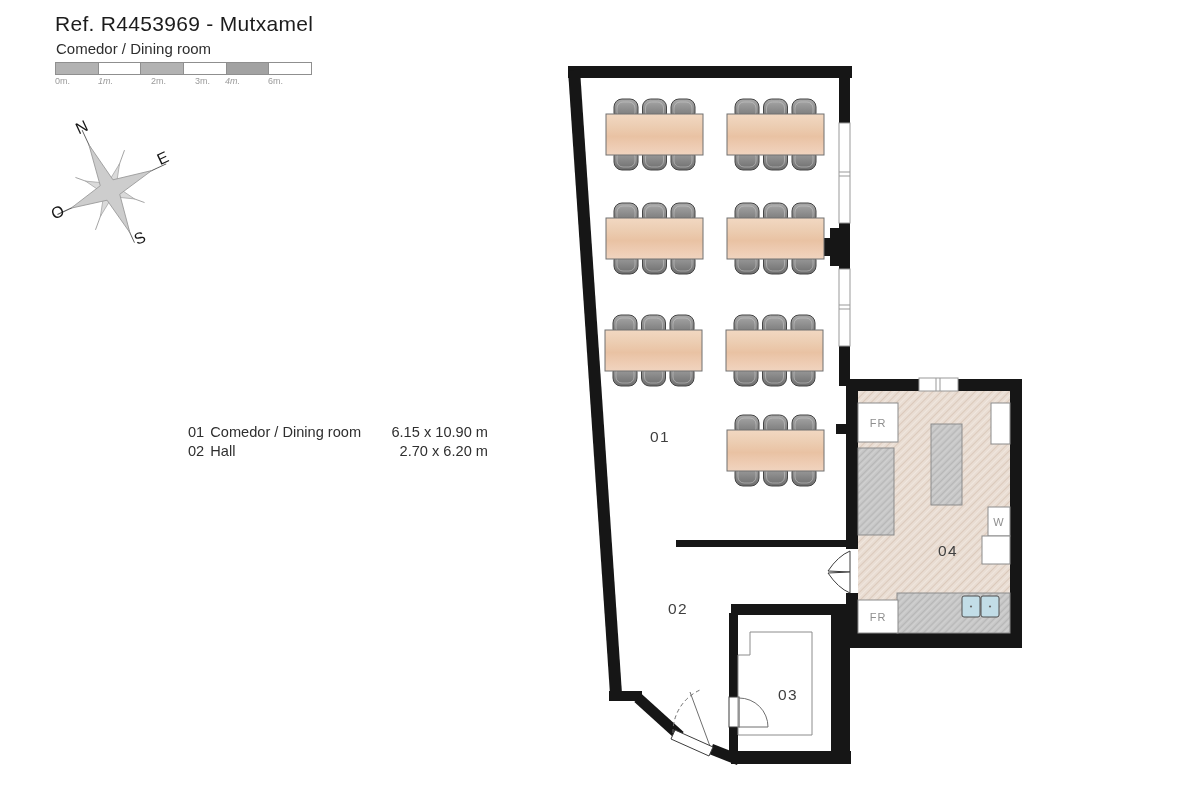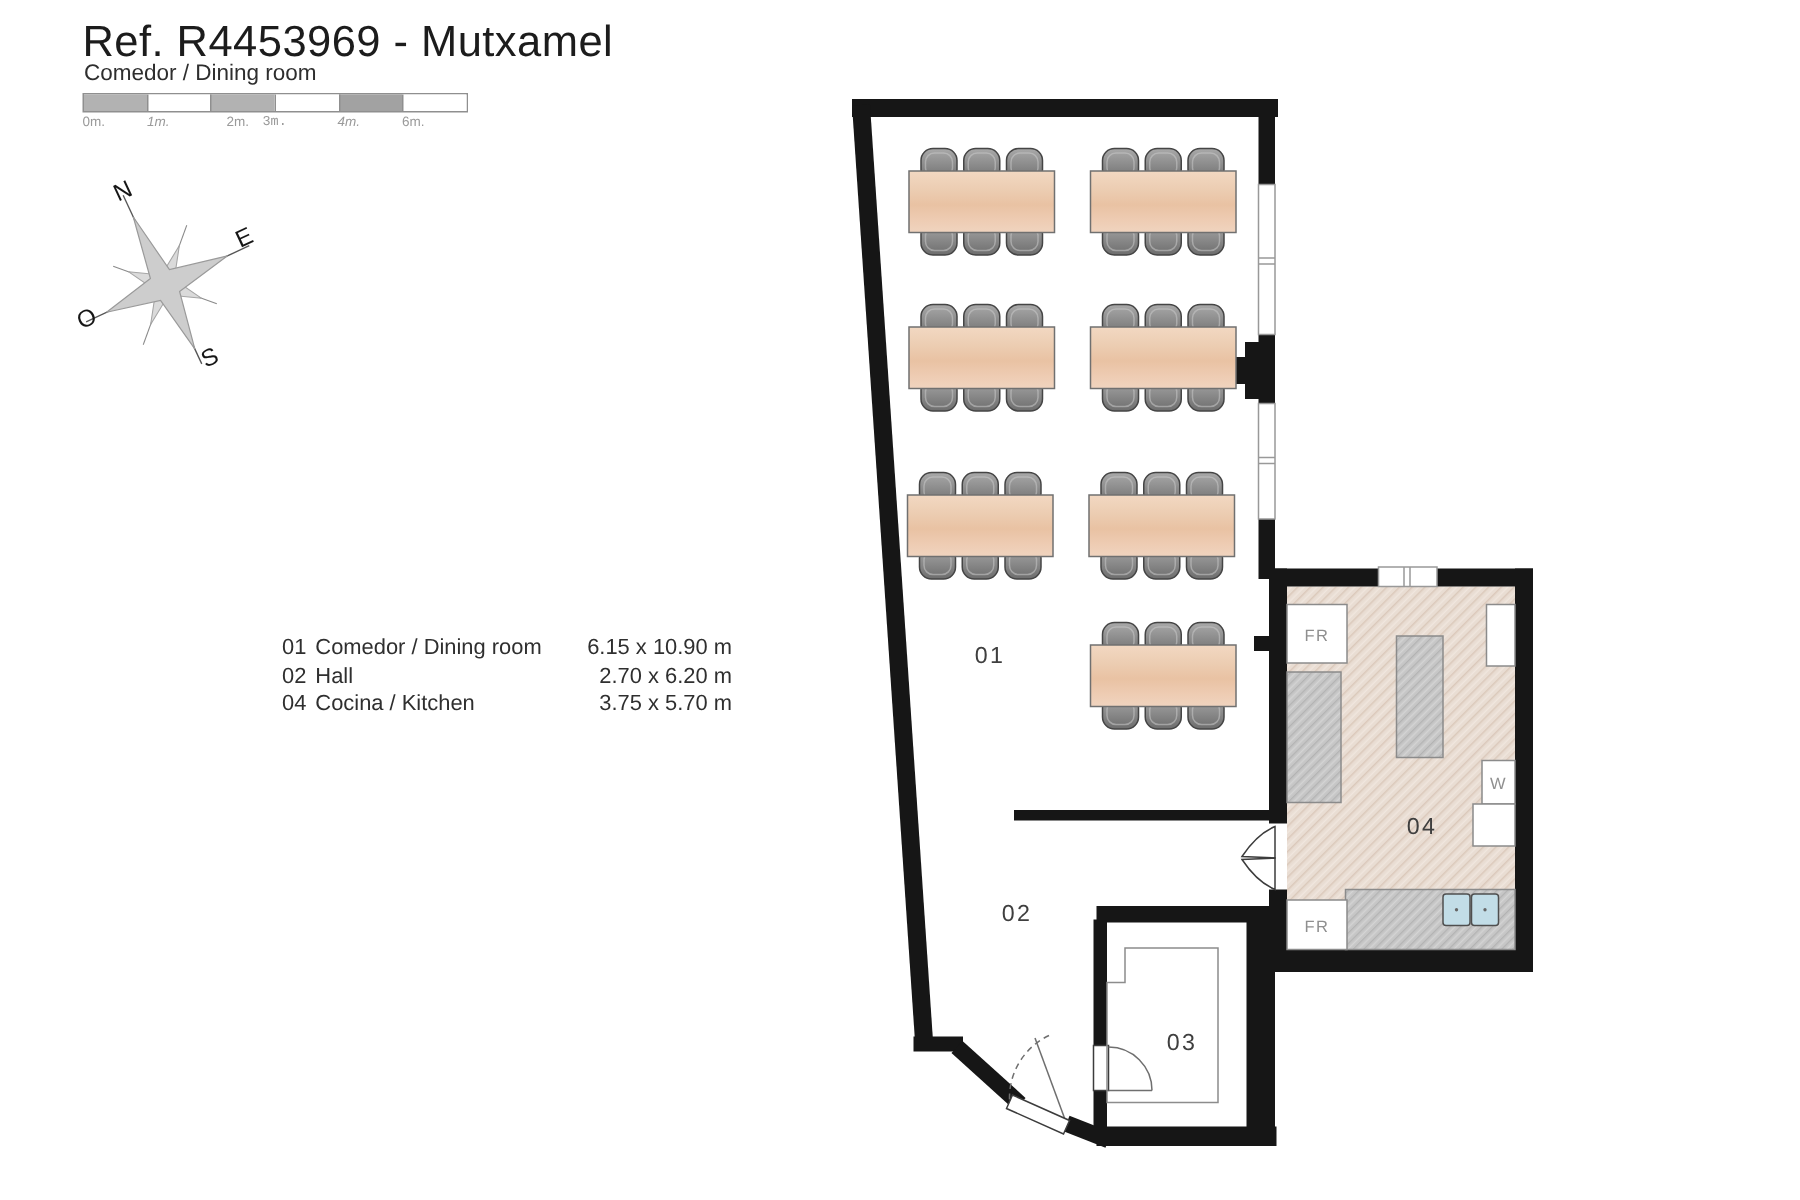--- a/index.html
+++ b/index.html
@@ -6,38 +6,38 @@
     --wall:#161616;
     --line:#9a9a9a;
     --text_dark:#1d1d1d;
     --text_room:#3f3f3f;
     --text_muted:#8f8f8f;
   }
   html,body{margin:0;padding:0;background:#ffffff;}
   body{width:1200px;height:800px;position:relative;overflow:hidden;
        font-family:"Liberation Sans", sans-serif;color:var(--text_dark);}
 
-  .title{position:absolute;left:55px;top:12px;font-size:29px;letter-spacing:.3px;color:#1c1c1c;}
+  .title{position:absolute;left:55px;top:12px;font-size:21px;letter-spacing:.3px;color:#1c1c1c;}
   .subtitle{position:absolute;left:56px;top:40px;font-size:15px;color:#2e2e2e;}
 
   
   .scalebar{position:absolute;left:55px;top:62px;width:255px;height:11px;
             border:1px solid #8f8f8f;display:flex;}
   .scalebar .seg{flex:1 1 0;border-left:1px solid #8f8f8f;}
   .scalebar .seg:first-child{border-left:none;}
   .scalebar .seg:nth-child(odd){background:#b2b2b2;}
   .scalebar .seg:nth-child(even){background:#ffffff;}
   .scalebar .seg:nth-child(5){background:#a2a2a2;}
   .scalelabels{position:absolute;left:55px;top:76px;width:300px;height:12px;
                font-size:9px;color:#9a9a9a;}
   .scalelabels span{position:absolute;top:0;}
   .scalelabels span:nth-child(1){left:0px;}
   .scalelabels span:nth-child(2){left:43px;font-style:italic;}
   .scalelabels span:nth-child(3){left:85px;margin-left:11px;}
-  .scalelabels span:nth-child(4){left:120px;font-family:Liberation Mono, monospace;}
+  .scalelabels span:nth-child(4){left:140px;}
   .scalelabels span:nth-child(5){left:170px;font-style:italic;}
   .scalelabels span:nth-child(6){left:213px;}
 
   
   .legend{position:absolute;left:188px;top:423px;width:300px;font-size:14.6px;color:#2f2f2f;}
   .legend .row{display:flex;justify-content:space-between;line-height:18.6px;white-space:nowrap;}
   .legend .dims{text-align:right;}
   .legend .rid{margin-right:6px;}
 
   svg.plan{position:absolute;left:0;top:0;}
@@ -82,24 +82,20 @@
 </div>
 
 <div class="legend">
   <div class="row">
     <span><span class="rid">01</span><span>Comedor / Dining room</span></span>
     <span class="dims">6.15 x 10.90 m</span>
   </div>
   <div class="row">
     <span><span class="rid">02</span><span>Hall</span></span>
     <span class="dims">2.70 x 6.20 m</span>
-  </div>
-  <div class="row">
-    <span><span class="rid">04</span><span>Cocina / Kitchen</span></span>
-    <span class="dims">3.75 x 5.70 m</span>
   </div>
 </div>
 
 <svg class="plan" width="1200" height="800" viewBox="0 0 1200 800">
   <defs>
     <linearGradient id="tableGrad" x1="0" y1="0" x2="0" y2="1">
       <stop offset="0" stop-color="#f2d8c2"></stop>
       <stop offset="0.3" stop-color="#eccdb2"></stop>
       <stop offset="0.55" stop-color="#e9c2a3"></stop>
       <stop offset="0.8" stop-color="#eeccb3"></stop>

